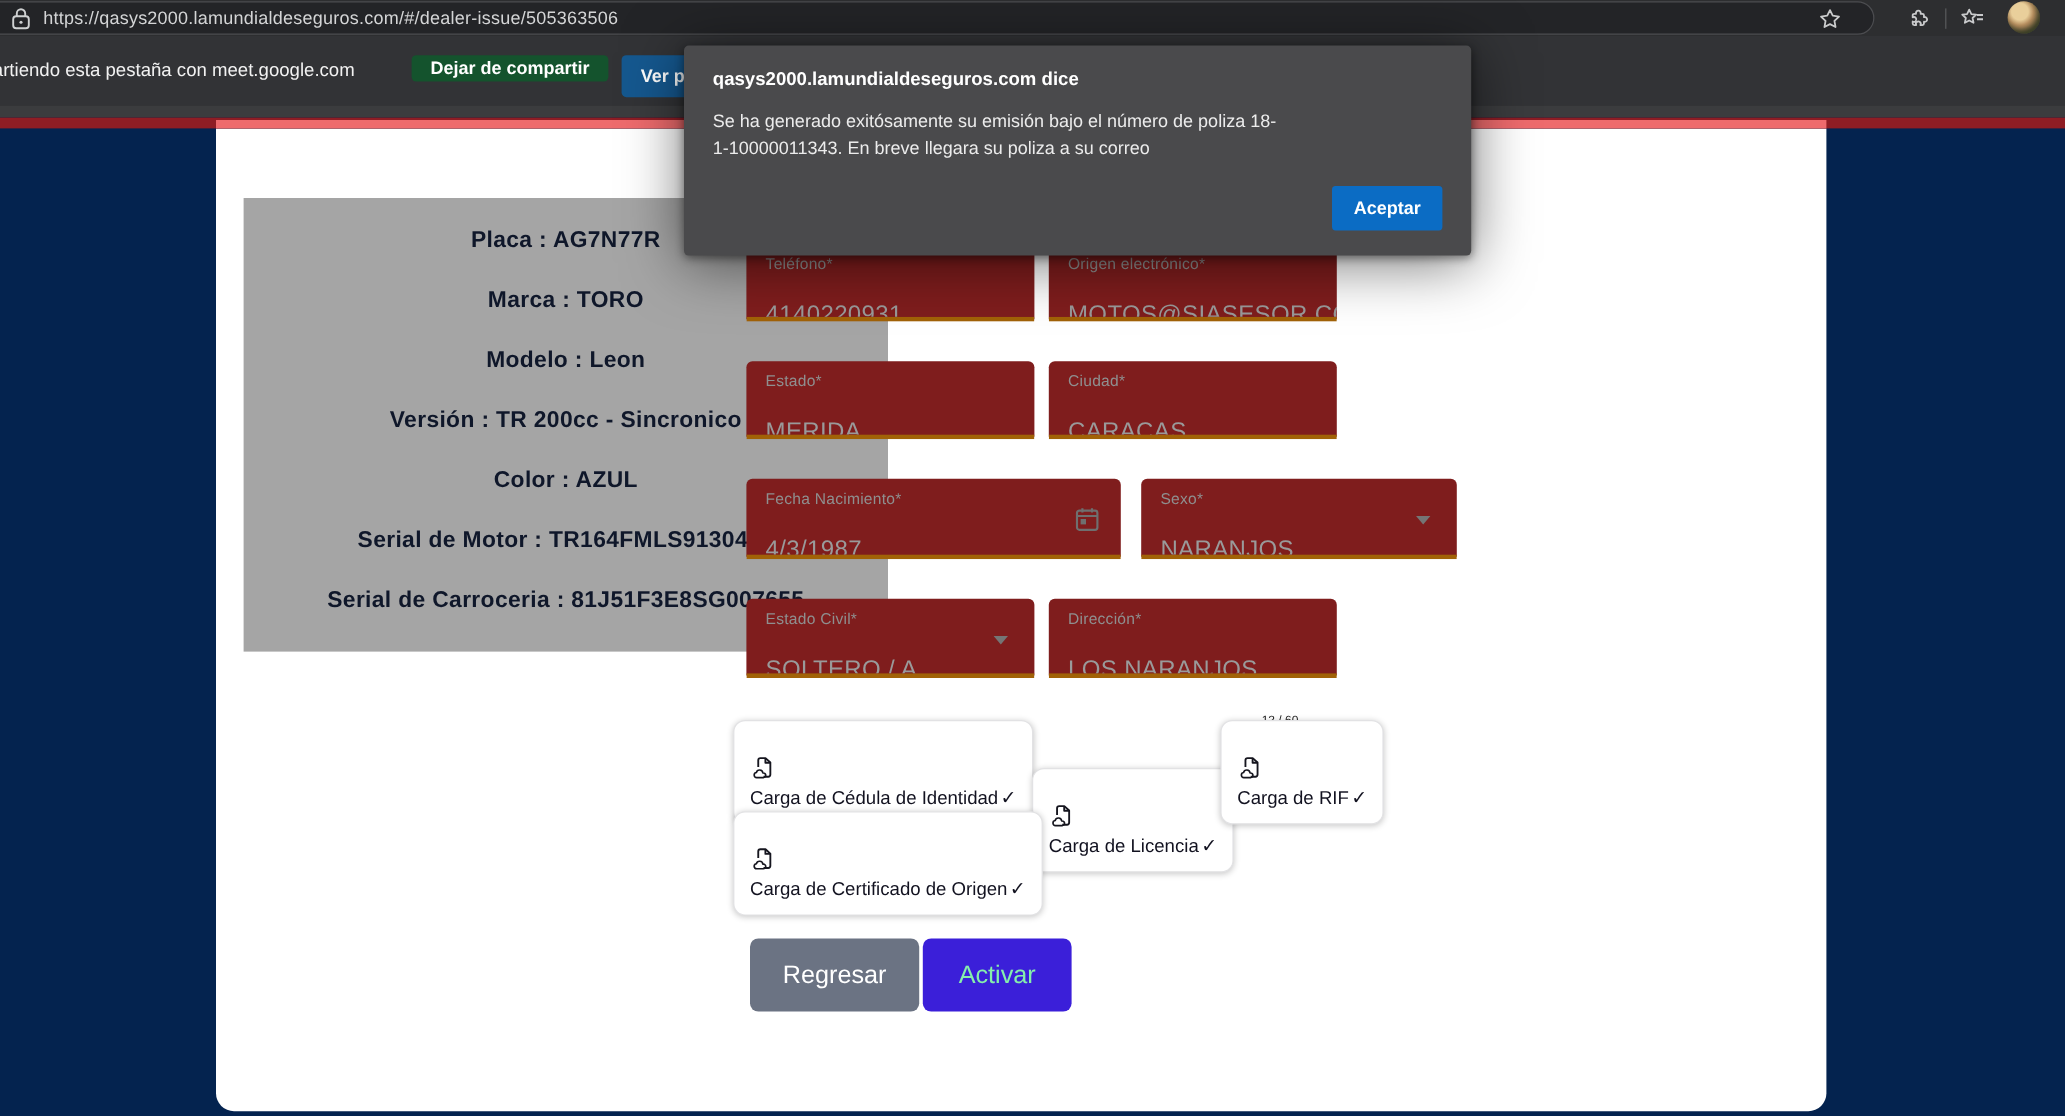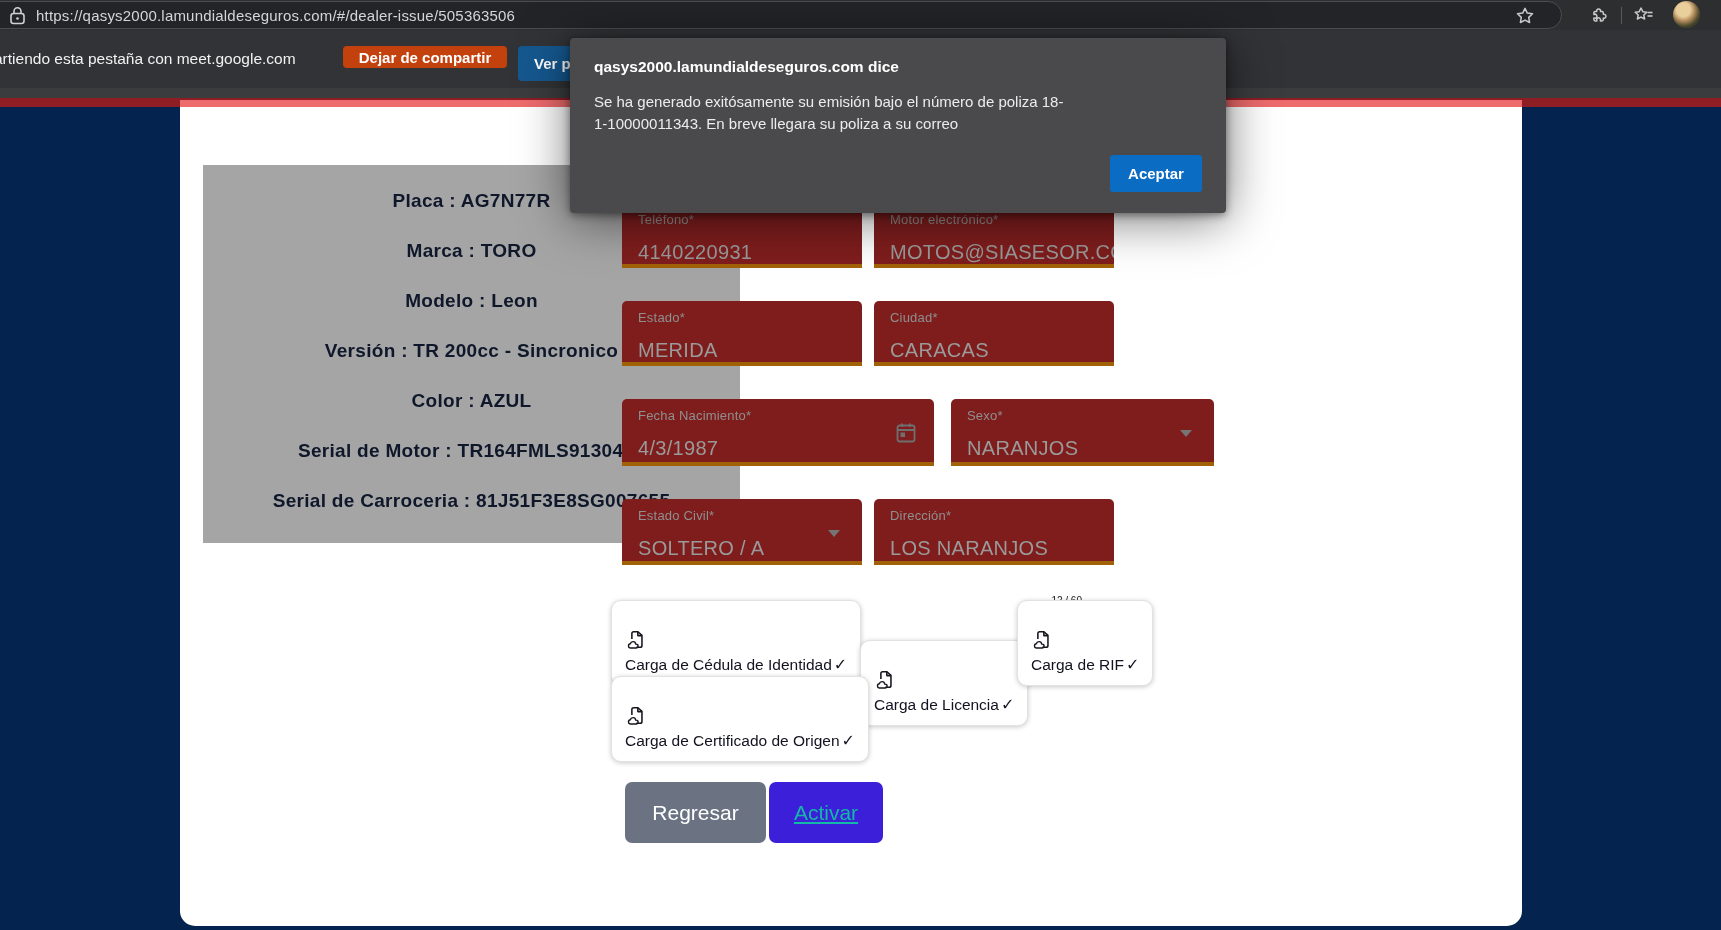--- a/index.html
+++ b/index.html
@@ -20,42 +20,42 @@
   .sep{position:absolute;left:1621px;top:7px;width:1px;height:17px;background:#5a5b5e;}
   .avatar{position:absolute;left:1673px;top:1px;width:27px;height:27px;border-radius:50%;
     background:radial-gradient(circle at 38% 32%,#e9cf9b 0 28%,#b58d5e 46%,#6b5a3c 70%,#45543a 100%);
     box-shadow:inset -2px -3px 4px rgba(20,40,20,.55);}
   
   .share-bar{position:absolute;left:0;top:30px;width:1721px;height:58px;background:#323336;
     display:flex;align-items:center;}
   .share-strip{position:absolute;left:0;top:88px;width:1721px;height:10px;background:#3b3c3e;}
   .share-text{position:absolute;left:-6px;top:0;height:58px;display:flex;align-items:center;
     color:#f2f2f2;font-size:15.5px;white-space:nowrap;}
-  .share-stop{position:absolute;left:343px;top:16px;width:164px;height:22px;background:#c2410c;
+  .share-stop{position:absolute;left:343px;top:16px;width:164px;height:22px;background:#14532d;
     border:none;border-radius:4px;color:#fff;font-size:15px;font-weight:bold;
     font-family:inherit;cursor:pointer;}
   .share-view{position:absolute;left:518px;top:16px;width:112px;height:35px;background:#15588f;
     border:none;border-radius:4px;color:#fff;font-size:15px;font-weight:bold;text-align:left;
     padding-left:16px;font-family:inherit;cursor:pointer;}
   
   .page{position:absolute;left:0;top:98px;width:1721px;height:832px;background:#04234f;}
   .red-band{position:absolute;left:0;top:0;width:1721px;height:9px;background:#8f1d24;}
   .red-band-light{position:absolute;left:180px;top:2px;width:1342px;height:7px;background:#ee6b6d;}
   .card{position:absolute;left:180px;top:9px;width:1342px;height:819px;background:#ffffff;
     border-radius:0 0 15px 15px;}
   
   .vehicle-panel{position:absolute;left:203px;top:67px;width:537px;height:378px;background:#a5a5a5;
     padding-top:11px;}
   .vline{height:50px;line-height:50px;text-align:center;color:#0f172a;font-size:19px;font-weight:600;
     letter-spacing:.3px;white-space:nowrap;}
   
   .field{position:absolute;background:#7f1d1d;border-radius:5px 5px 0 0;
     border-bottom:4px solid #a16207;padding:9px 16px 0 16px;overflow:hidden;}
   .f-label{font-size:13px;color:#8f8f8f;letter-spacing:.2px;white-space:nowrap;}
-  .f-value{font-size:20px;color:#9a9a9a;margin-top:14px;letter-spacing:.3px;white-space:nowrap;}
+  .f-value{font-size:20px;color:#9a9a9a;margin-top:24px;letter-spacing:.3px;white-space:nowrap;}
   #f-apellido{left:874px;top:9px;width:240px;height:54px;padding-top:4px;}
   #f-apellido .f-label,#f-apellido .f-value{padding-left:69px;}
   #f-apellido .f-value{margin-top:3px;}
   #f-telefono{left:622px;top:105px;width:240px;height:65px;}
   #f-correo{left:874px;top:105px;width:240px;height:65px;}
   #f-estado{left:622px;top:203px;width:240px;height:65px;}
   #f-ciudad{left:874px;top:203px;width:240px;height:65px;}
   #f-fecha{left:622px;top:301px;width:312px;height:67px;}
   #f-sexo{left:951px;top:301px;width:263px;height:67px;}
   #f-estadocivil{left:622px;top:401px;width:240px;height:66px;}
@@ -72,22 +72,22 @@
   .chk{font-size:16px;color:#121220;margin-left:2px;}
   #uc1{left:611px;top:502px;}
   #uc2{left:860px;top:502px;margin-top:40px;}
   #uc3{left:1017px;top:502px;}
   #uc4{left:611px;top:578px;}
   #uc5{left:916px;top:578px;}
   .u-ico{display:block;margin-bottom:4px;}
   
   .btn-back{position:absolute;left:625px;top:684px;width:141px;height:61px;background:#6b7383;
     border:none;border-radius:7px;color:#fff;font-size:21px;font-family:inherit;cursor:pointer;}
-  .btn-activate{position:absolute;left:769px;top:684px;width:114px;height:61px;background:#3b1fd9;
-    border:none;border-radius:7px;color:#14b8a6;font-size:21px;font-family:inherit;cursor:pointer;text-decoration:underline;}
+  .btn-activate{position:absolute;left:769px;top:684px;width:124px;height:61px;background:#3b1fd9;
+    border:none;border-radius:7px;color:#86efac;font-size:21px;font-family:inherit;cursor:pointer;}
   
   .dialog{position:absolute;left:570px;top:38px;width:656px;height:175px;background:#4a4a4c;
     border-radius:4px;box-shadow:0 6px 50px rgba(0,0,0,.55),0 2px 8px rgba(0,0,0,.45);z-index:50;}
   .dlg-title{position:absolute;left:24px;top:20px;color:#ffffff;font-size:15.5px;font-weight:bold;}
   .dlg-body{position:absolute;left:24px;top:53px;width:480px;color:#ececec;font-size:15px;
     line-height:22px;}
   .dlg-accept{position:absolute;right:24px;top:117px;width:92px;height:37px;background:#0b6cc4;
     border:none;border-radius:3px;color:#fff;font-size:15px;font-weight:bold;
     font-family:inherit;cursor:pointer;}
   svg{display:block;}
@@ -146,21 +146,21 @@
 
     <div class="field" id="f-apellido">
       <div class="f-label">llido*</div>
       <div class="f-value">SILVA</div>
     </div>
     <div class="field" id="f-telefono">
       <div class="f-label">Teléfono*</div>
       <div class="f-value">4140220931</div>
     </div>
     <div class="field" id="f-correo">
-      <div class="f-label">Motor electrónico*</div>
+      <div class="f-label">Origen electrónico*</div>
       <div class="f-value">MOTOS@SIASESOR.COI</div>
     </div>
     <div class="field" id="f-estado">
       <div class="f-label">Estado*</div>
       <div class="f-value">MERIDA</div>
     </div>
     <div class="field" id="f-ciudad">
       <div class="f-label">Ciudad*</div>
       <div class="f-value">CARACAS</div>
     </div>

